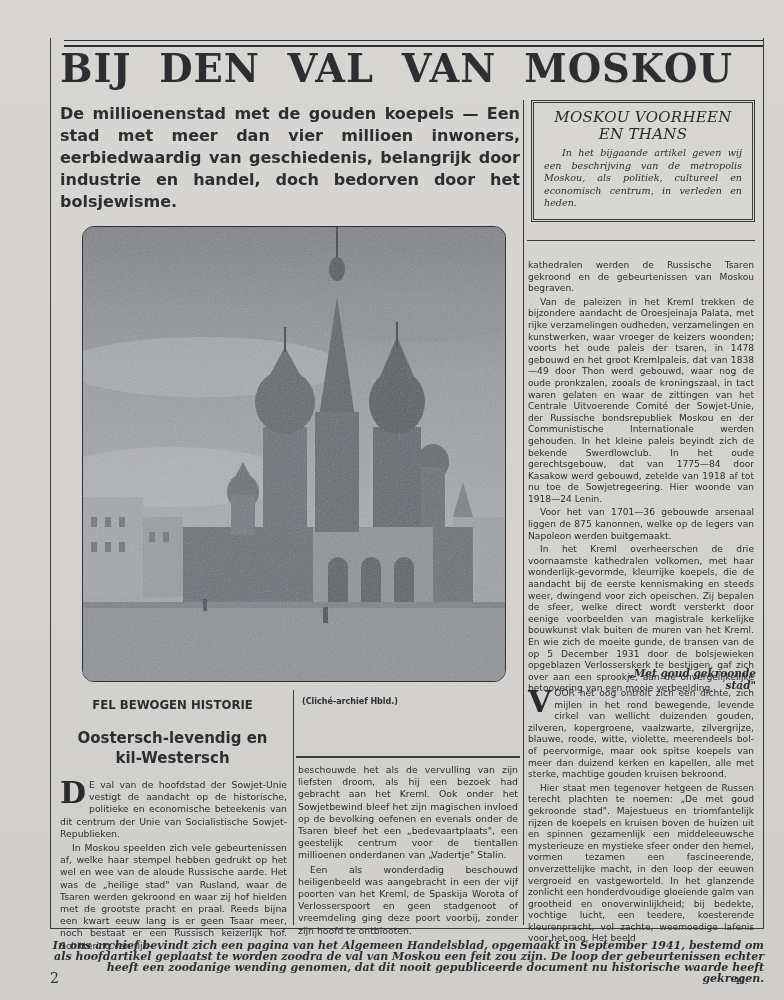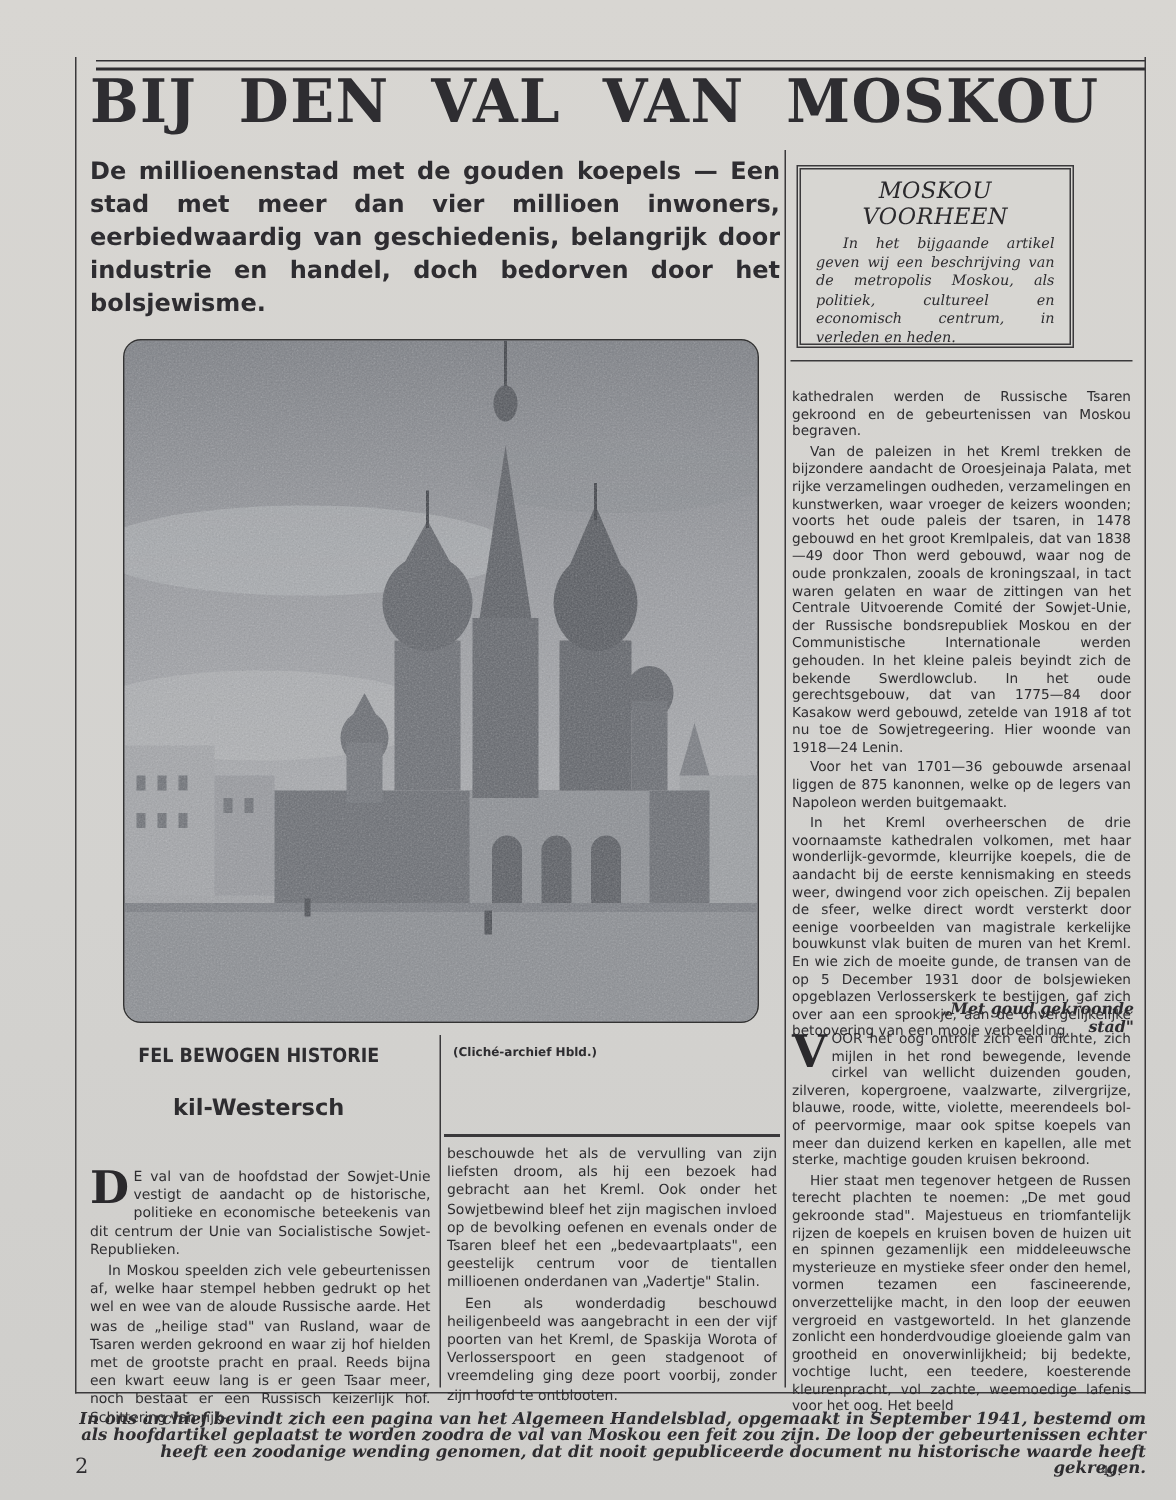--- a/index.html
+++ b/index.html
@@ -30,21 +30,21 @@
     color: #2e2d31; white-space: nowrap;
     transform: scaleX(0.96); transform-origin: left;
   }
   .subhead {
     position: absolute; left: 60px; top: 103px; width: 460px;
     font-family: "DejaVu Sans", sans-serif; font-weight: bold;
     font-size: 16px; line-height: 22px; text-align: justify;
     color: #2e2d31;
   }
   .sidebox {
-    position: absolute; left: 531px; top: 110px; width: 185px; height: 122px;
+    position: absolute; left: 531px; top: 100px; width: 224px; height: 122px;
     border: 3px double #3a393b; padding: 6px 10px; box-sizing: border-box;
     background: #d7d6d2;
   }
   .sidebox-title {
     font-family: "DejaVu Serif", serif; font-style: italic; font-weight: normal;
     font-size: 15px; line-height: 17px; text-align: center; color: #2a292c;
     letter-spacing: 0.3px;
   }
   .sidebox-text {
     margin-top: 4px;
@@ -118,20 +118,21 @@
   <div class="top-rule"></div>
   <div class="frame"></div>
 
   <div class="headline">BIJ DEN VAL VAN MOSKOU</div>
 
   <div class="subhead">De millioenenstad met de gouden koepels — Een stad met meer dan vier millioen inwoners, eerbiedwaardig van geschiedenis, belangrijk door industrie en handel, doch bedorven door het bolsjewisme.</div>
 
   <div class="sidebox">
     <div class="sidebox-title">
       <div>MOSKOU VOORHEEN</div>
+      <div>EN THANS</div>
     </div>
     <div class="sidebox-text">In het bijgaande artikel geven wij een beschrijving van de metropolis Moskou, als politiek, cultureel en economisch centrum, in verleden en heden.</div>
   </div>
 
   <div class="vrule" style="left:523px; top:100px; height:825px;"></div>
   <div class="vrule" style="left:293px; top:690px; height:235px;"></div>
   <div class="hrule" style="left:527px; top:240px; width:228px;"></div>
   <div class="hrule" style="left:296px; top:756px; width:224px; height:2px;"></div>
 
   <div class="photo">
@@ -211,20 +212,21 @@
       <rect x="0" y="0" width="422" height="454" filter="url(#grain)"></rect>
     </svg>
   </div>
 
   <div class="caption">
     <div class="caption-credit">(Cliché-archief Hbld.)</div>
   </div>
 
   <div class="sec-title">FEL BEWOGEN HISTORIE</div>
   <div class="sec-sub">
+    <div>Oostersch-levendig en</div>
     <div>kil-Westersch</div>
   </div>
 
   <div class="col-text" style="left:60px; top:779px; width:227px;">
     <p class="noindent"><span class="dropcap">D</span><span>E val van de hoofdstad der Sowjet-Unie vestigt de aandacht op de historische, politieke en economische beteekenis van dit centrum der Unie van Socialistische Sowjet-Republieken.</span></p>
     <p>In Moskou speelden zich vele gebeurtenissen af, welke haar stempel hebben gedrukt op het wel en wee van de aloude Russische aarde. Het was de „heilige stad" van Rusland, waar de Tsaren werden gekroond en waar zij hof hielden met de grootste pracht en praal. Reeds bijna een kwart eeuw lang is er geen Tsaar meer, noch bestaat er een Russisch keizerlijk hof. Schittering van rijk-</p>
   </div>
 
   <div class="col-text" style="left:298px; top:764px; width:220px;">
     <p class="noindent">beschouwde het als de vervulling van zijn liefsten droom, als hij een bezoek had gebracht aan het Kreml. Ook onder het Sowjetbewind bleef het zijn magischen invloed op de bevolking oefenen en evenals onder de Tsaren bleef het een „bedevaartplaats", een geestelijk centrum voor de tientallen millioenen onderdanen van „Vadertje" Stalin.</p>

